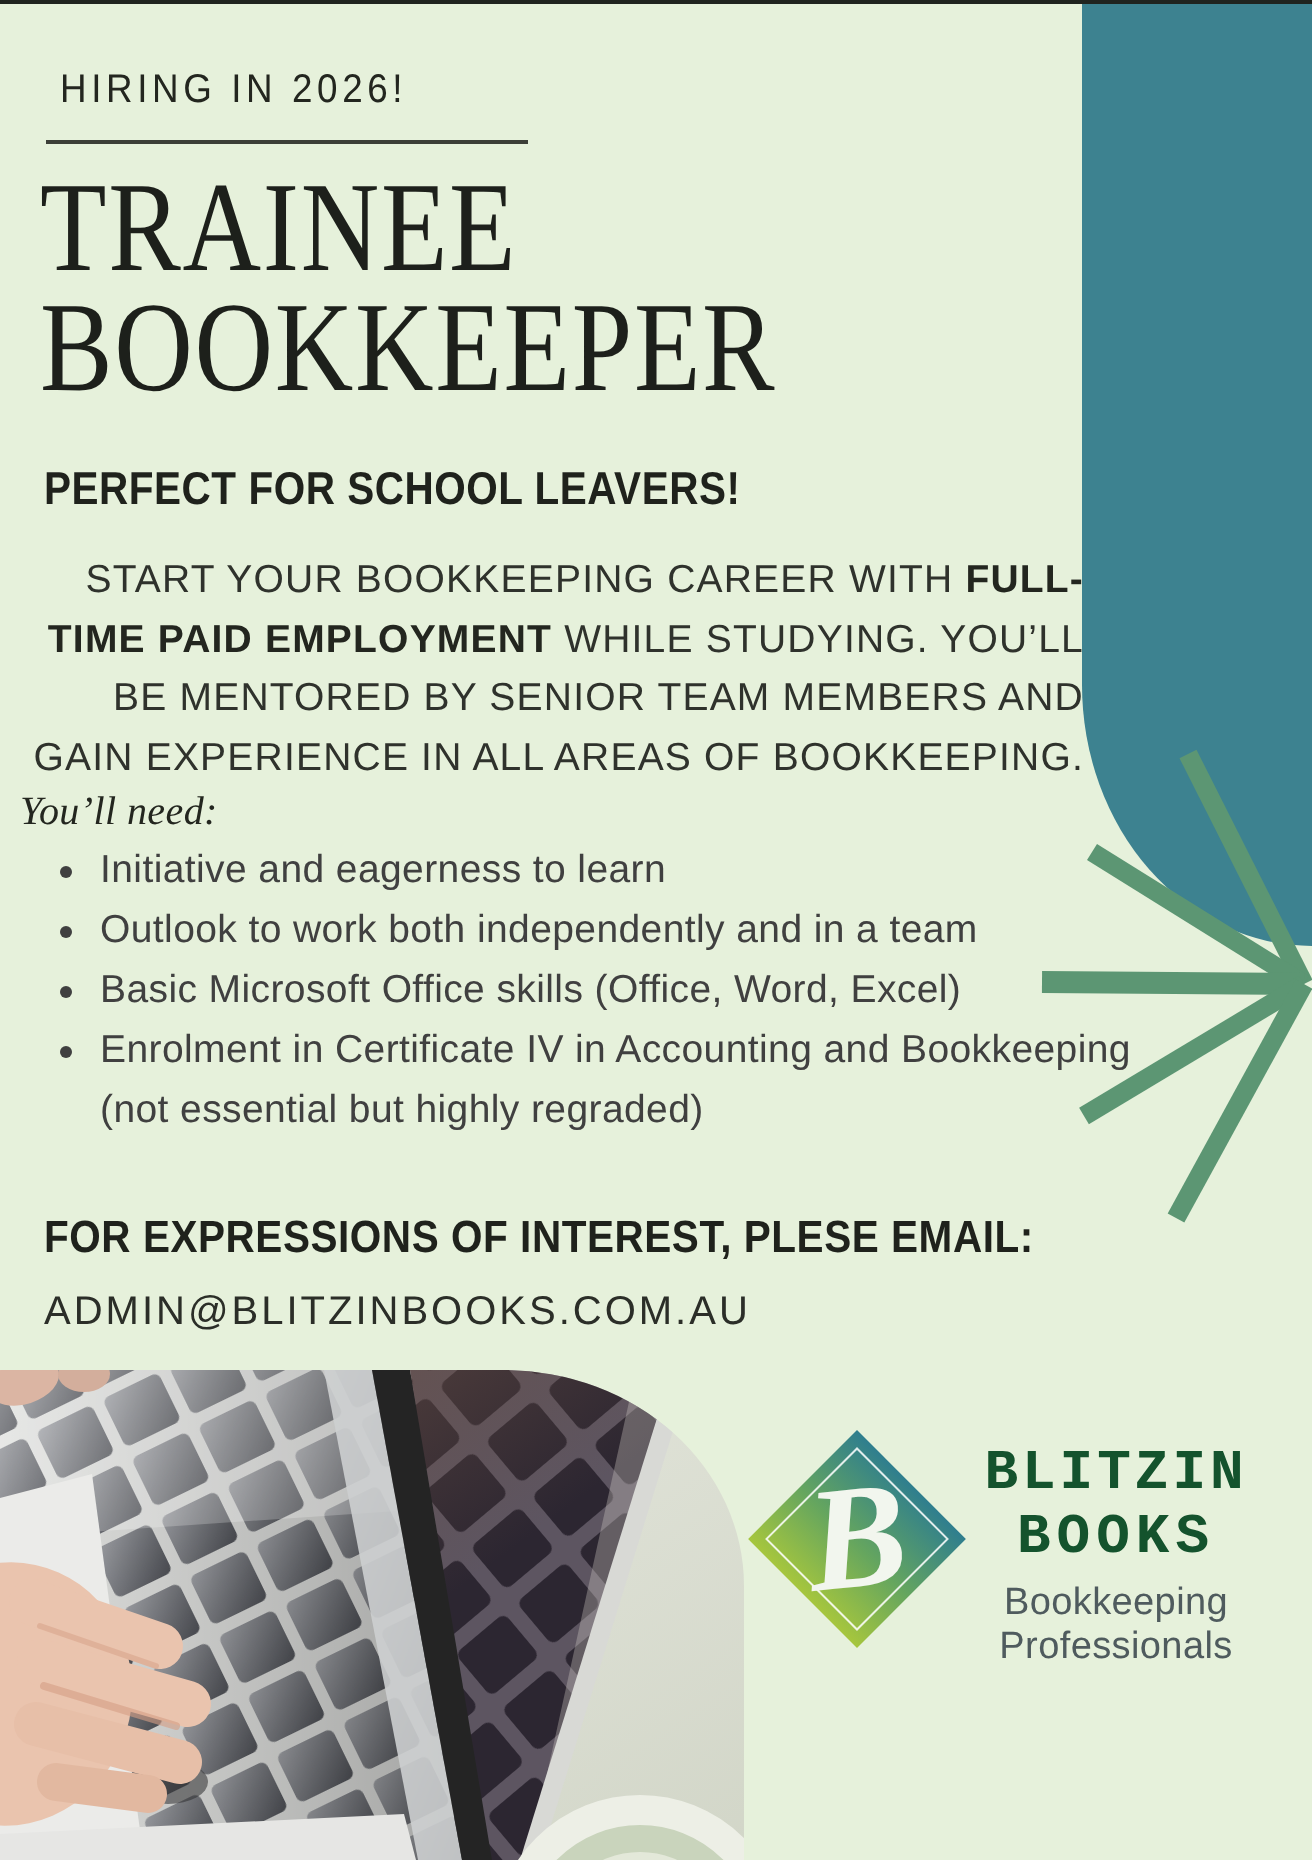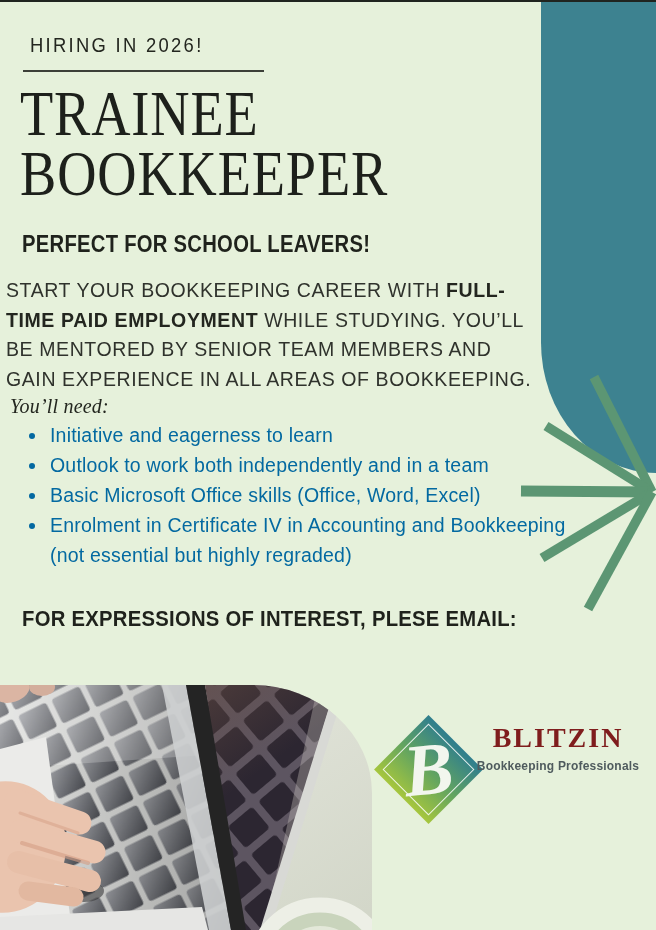--- a/index.html
+++ b/index.html
@@ -30,33 +30,33 @@
   .title span{display:block;}
 
   .subtitle{
     position:absolute;left:22px;top:231px;
     font-size:23px;font-weight:700;letter-spacing:.3px;color:#1f221c;
     transform:scaleX(.88);transform-origin:left top;white-space:nowrap;
   }
 
   .intro{
     position:absolute;left:6px;top:276px;width:536px;
-    text-align:left;
+    text-align:right;
     font-size:19.5px;line-height:29.5px;letter-spacing:.6px;color:#2f322c;
   }
   .intro b{font-weight:700;color:#23261f;}
 
   .needs-label{
     position:absolute;left:10px;top:395px;
     font-style:italic;font-size:20px;color:#23261f;letter-spacing:.2px;font-family:Liberation Serif, serif;
   }
   .req-list{
     position:absolute;left:26px;top:420px;width:520px;
     margin:0;padding:0 0 0 22px;
-    font-size:19.5px;line-height:30px;letter-spacing:.2px;color:#0369a1;
+    font-size:19.5px;line-height:30px;letter-spacing:.2px;color:#404040;
   }
   .req-list li{margin:0;padding-left:2px;}
 
   .contact-h{
     position:absolute;left:22px;top:606px;
     font-size:22.5px;font-weight:700;letter-spacing:.3px;color:#1f221c;
     transform:scaleX(.9);transform-origin:left top;white-space:nowrap;
   }
   .email{
     position:absolute;left:22px;top:645px;
@@ -91,26 +91,26 @@
   }
   .logo-monogram{
     position:absolute;left:14px;top:18px;width:77px;height:102px;
     display:flex;align-items:center;justify-content:center;
     font-family:"Liberation Serif",serif;font-style:italic;font-weight:700;
     font-size:74px;color:#f2f6ee;transform:rotate(-6deg);
     pointer-events:none;
   }
   .logo-text{position:absolute;left:94px;top:22px;width:176px;text-align:center;}
   .logo-name{
-    font-family:Liberation Serif, serif;font-weight:700;
-    font-size:28px;line-height:32px;color:#7f1d1d;letter-spacing:2px;
+    font-family:Liberation Mono, monospace;font-weight:700;
+    font-size:28px;line-height:32px;color:#14532d;letter-spacing:2px;
   }
   .logo-name.books{letter-spacing:3px;}
   .logo-tagline{
-    margin-top:5px;font-size:12px;color:#4f5b5e;letter-spacing:.2px;font-weight:bold;
+    margin-top:5px;font-size:19px;color:#4f5b5e;letter-spacing:.2px;
   }
 </style>
 </head>
 <body>
 
 <div class="page">
   <div class="topline"></div>
 
   <div class="hiring">HIRING IN 2026!</div>
   <div class="rule"></div>
@@ -129,20 +129,21 @@
   <div class="needs-label">You’ll need:</div>
 
   <ul class="req-list">
     <li>Initiative and eagerness to learn</li>
     <li>Outlook to work both independently and in a team</li>
     <li>Basic Microsoft Office skills (Office, Word, Excel)</li>
     <li>Enrolment in Certificate IV in Accounting and Bookkeeping (not essential but highly regraded)</li>
   </ul>
 
   <div class="contact-h">FOR EXPRESSIONS OF INTEREST, PLESE EMAIL:</div>
+  <div class="email">ADMIN@BLITZINBOOKS.COM.AU</div>
 
   <div class="teal-blob"></div>
 
   <svg class="starburst" width="151" height="260" viewBox="505 360 151 260">
     <g stroke="#5c9673" stroke-width="9.5" fill="none">
       <line x1="652" y1="492" x2="594" y2="377"></line>
       <line x1="652" y1="492" x2="546" y2="426"></line>
       <line x1="652" y1="492" x2="521" y2="491" stroke-width="11"></line>
       <line x1="652" y1="492" x2="542" y2="558"></line>
       <line x1="652" y1="492" x2="588" y2="609"></line>
@@ -227,16 +228,17 @@
         <line x1="20" y1="128" x2="78" y2="148" stroke="#d69f86" stroke-width="3" opacity="0.5" stroke-linecap="round"></line>
       </g>
     </svg>
   </div>
 
   <div class="logo">
     <div class="logo-diamond"></div>
     <div class="logo-monogram">B</div>
     <div class="logo-text">
       <div class="logo-name">BLITZIN</div>
+      <div class="logo-name books">BOOKS</div>
       <div class="logo-tagline">Bookkeeping Professionals</div>
     </div>
   </div>
 </div>
 
 </body></html>

